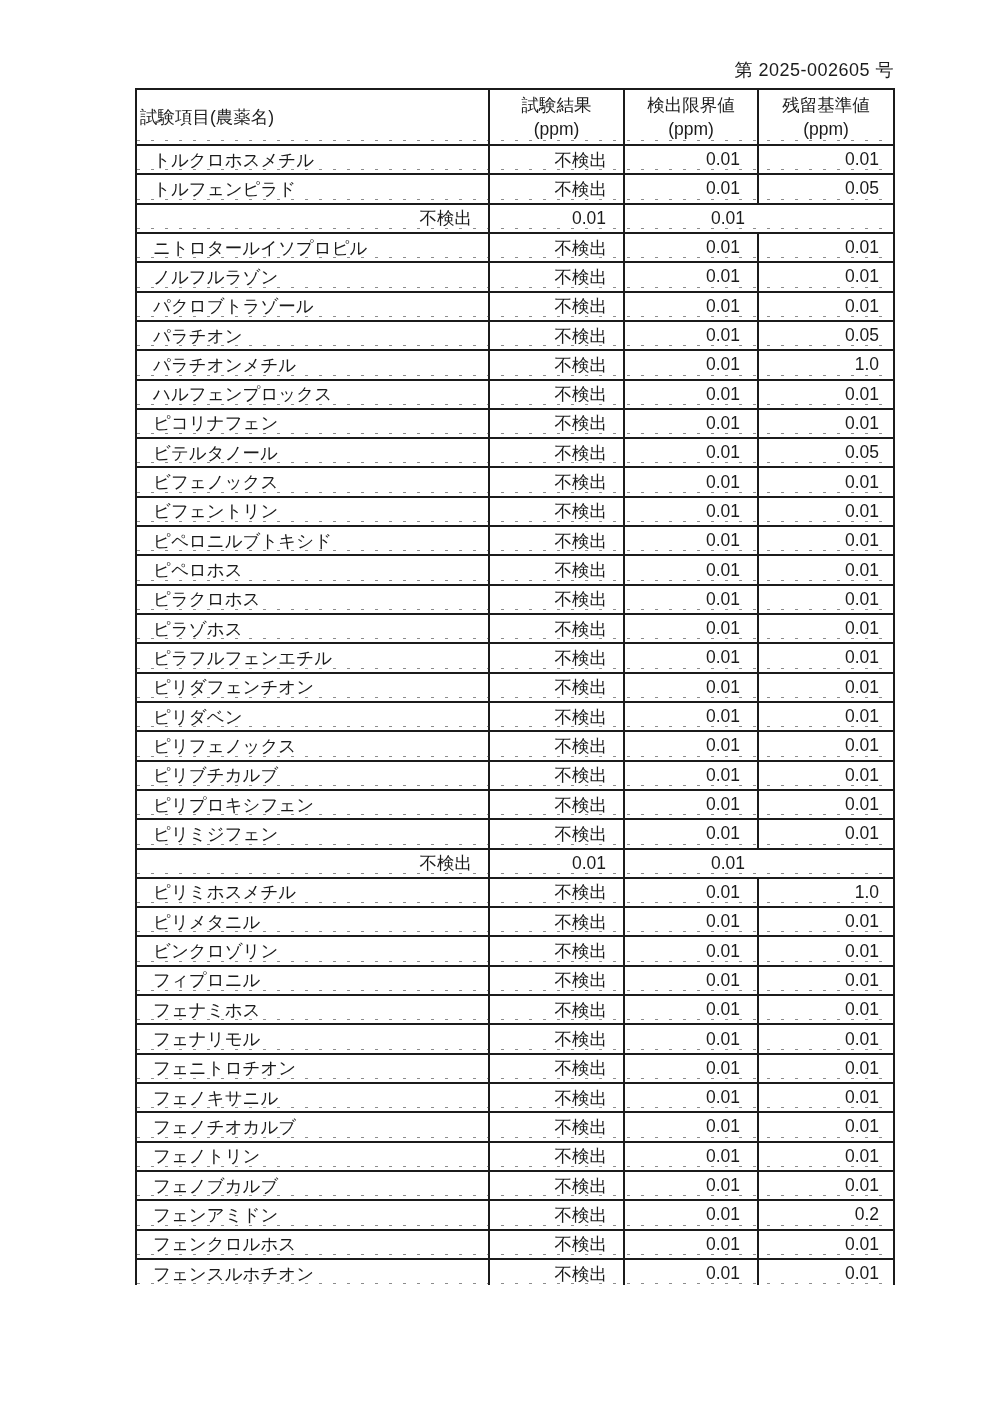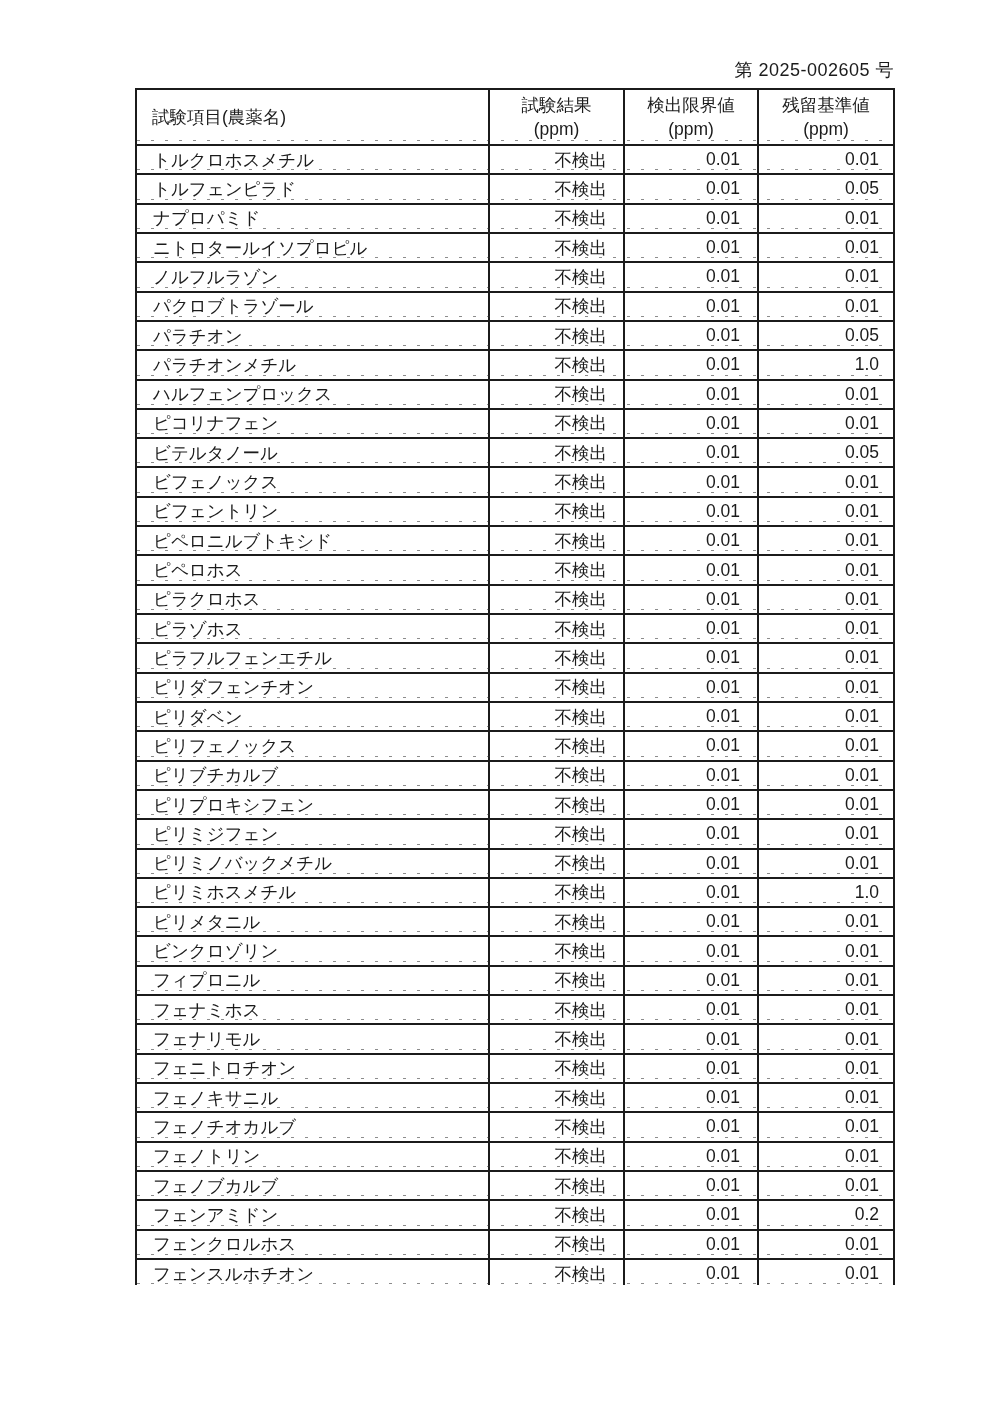--- a/index.html
+++ b/index.html
@@ -58,21 +58,21 @@
     display: flex;
     align-items: center;
     font-size: 17.5px;
     overflow: hidden;
     white-space: nowrap;
   }
   .th { border-right: 2px solid #1b1b1b; }
   .th:last-child { border-right: none; }
   .th-item {
     justify-content: flex-start;
-    padding-left: 15px;
+    padding-left: 3px;
   }
   .th-center {
     flex-direction: column;
     justify-content: center;
     text-align: center;
     line-height: 23px;
     gap: 1px;
   }
   .td { border-right: 2px solid #1b1b1b; }
   .td:last-child { border-right: none; }
@@ -124,21 +124,20 @@
     <div class="td td-limit">0.01</div>
     <div class="td td-std">0.01</div>
   </div>
         <div class="row">
     <div class="td td-item">トルフェンピラド</div>
     <div class="td td-result">不検出</div>
     <div class="td td-limit">0.01</div>
     <div class="td td-std">0.05</div>
   </div>
         <div class="row">
-    <div class="td td-item">ナプロパミド</div>
     <div class="td td-result">不検出</div>
     <div class="td td-limit">0.01</div>
     <div class="td td-std">0.01</div>
   </div>
         <div class="row">
     <div class="td td-item">ニトロタールイソプロピル</div>
     <div class="td td-result">不検出</div>
     <div class="td td-limit">0.01</div>
     <div class="td td-std">0.01</div>
   </div>
@@ -256,21 +255,20 @@
     <div class="td td-limit">0.01</div>
     <div class="td td-std">0.01</div>
   </div>
         <div class="row">
     <div class="td td-item">ピリミジフェン</div>
     <div class="td td-result">不検出</div>
     <div class="td td-limit">0.01</div>
     <div class="td td-std">0.01</div>
   </div>
         <div class="row">
-    <div class="td td-item">ピリミノバックメチル</div>
     <div class="td td-result">不検出</div>
     <div class="td td-limit">0.01</div>
     <div class="td td-std">0.01</div>
   </div>
         <div class="row">
     <div class="td td-item">ピリミホスメチル</div>
     <div class="td td-result">不検出</div>
     <div class="td td-limit">0.01</div>
     <div class="td td-std">1.0</div>
   </div>

